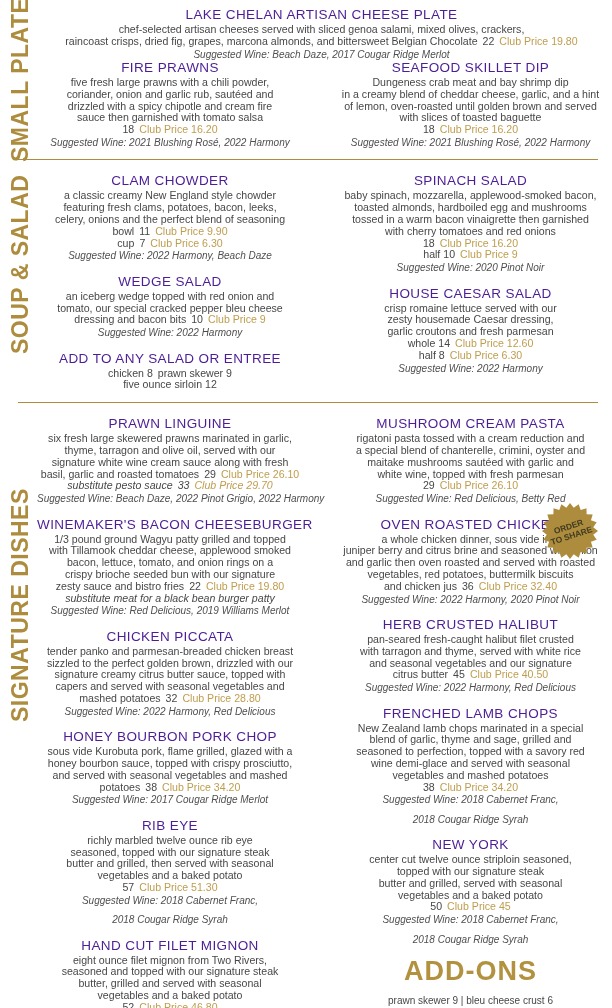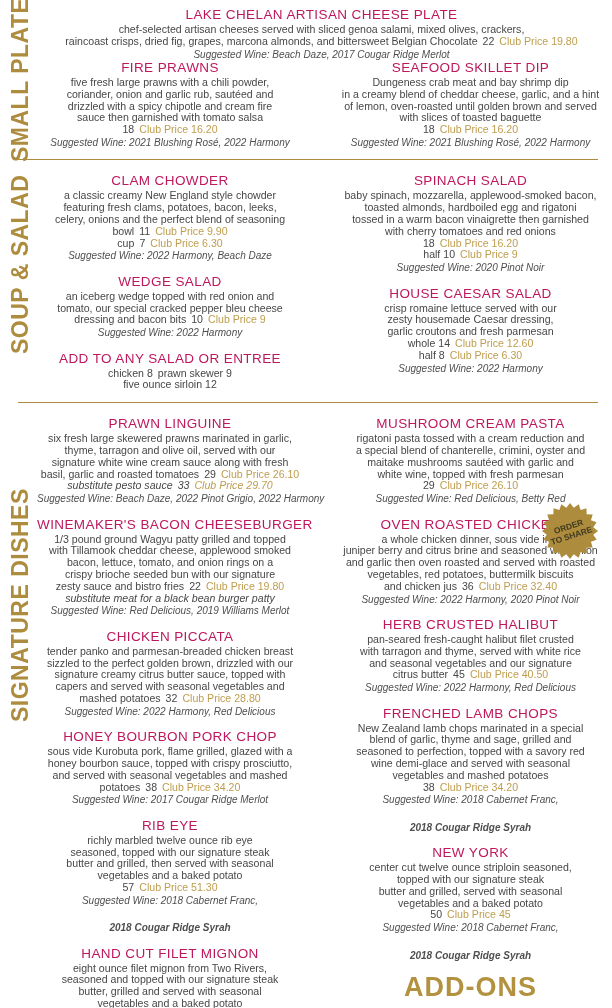--- a/index.html
+++ b/index.html
@@ -26,34 +26,34 @@
   .divider { border-top:1px solid #ad8c3e; margin:11px 8px 13px -19px; }
 
   .cols { display:flex;gap:32px; }
   .col-left  { flex:0 0 266px; min-width:0; }
   .col-right { flex:1; min-width:0; }
 
   .item { margin-bottom:12px; text-align:center; position:relative; }
   .item:last-child { margin-bottom:0; }
 
   .item-name {
-    font-size:13.5px; letter-spacing:.4px; color:#be185d;
+    font-size:13.5px; letter-spacing:.4px; color:#4c1d95;
     margin-bottom:2px; line-height:15px; white-space:nowrap;
   }
   .item-name.addons {
     font-size:27px; font-weight:bold; color:#b2913f;
     letter-spacing:1px; margin:10px 0 9px; line-height:28px;
   }
 
   .line { font-size:10.6px; line-height:11.8px; white-space:nowrap; color:#474747; }
   .line .gap { margin-left:5px; }
   .club { color:#bf9d4e; }
   .line.ital { font-style:italic; }
   .line.wine { font-style:italic; font-size:10px; line-height:11.4px; color:#4f4f4f; margin-top:1px; }
-  .line.wine + .line.wine { margin-top:16px;font-weight:bold; }
+  .line.wine + .line.wine { margin-top:8px; }
   .line.big { font-size:10px; line-height:14.6px; }
 
   .badge { position:absolute; top:-14px; right:8px; width:56px; height:56px; }
   .badge text {
     font-family:"Liberation Sans", sans-serif;
     font-size:15px; font-weight:bold; fill:#3f3a20;
   }
 </style>
 </head>
 <body>
@@ -125,21 +125,21 @@
             <div class="item">
               <div class="item-name">ADD TO ANY SALAD OR ENTREE</div>
               <div class="line"><span>chicken 8</span><span class="gap">prawn skewer 9</span></div>
               <div class="line"><span>five ounce sirloin 12</span></div>
             </div>
           </div>
         <div class="col-right">
             <div class="item">
               <div class="item-name">SPINACH SALAD</div>
               <div class="line"><span>baby spinach, mozzarella, applewood-smoked bacon,</span></div>
-              <div class="line"><span>toasted almonds, hardboiled egg and rigatoni</span></div>
+              <div class="line"><span>toasted almonds, hardboiled egg and mushrooms</span></div>
               <div class="line"><span>tossed in a warm bacon vinaigrette then garnished</span></div>
               <div class="line"><span>with cherry tomatoes and red onions</span></div>
               <div class="line"><span>18</span><span class="club gap">Club Price 16.20</span></div>
               <div class="line"><span>half 10</span><span class="club gap">Club Price 9</span></div>
               <div class="line wine"><span>Suggested Wine: 2020 Pinot Noir</span></div>
             </div>
             <div class="item">
               <div class="item-name">HOUSE CAESAR SALAD</div>
               <div class="line"><span>crisp romaine lettuce served with our</span></div>
               <div class="line"><span>zesty housemade Caesar dressing,</span></div>

